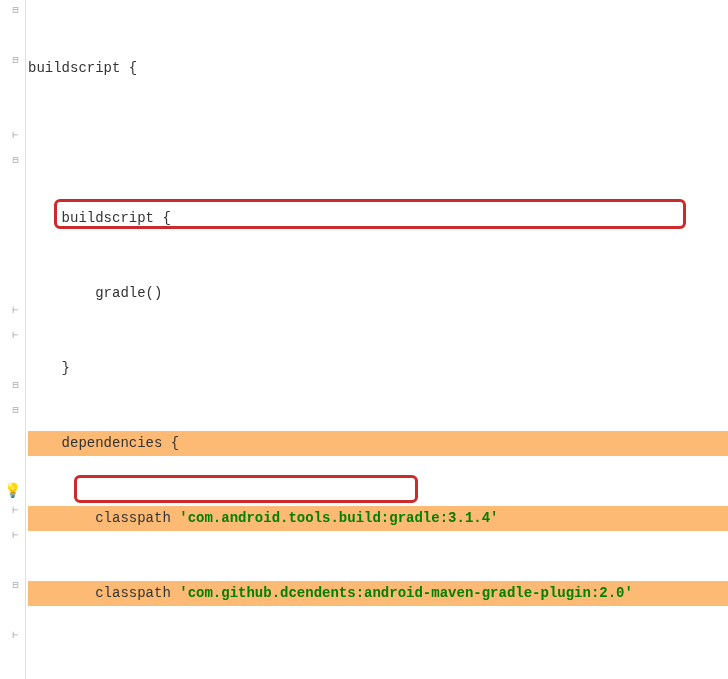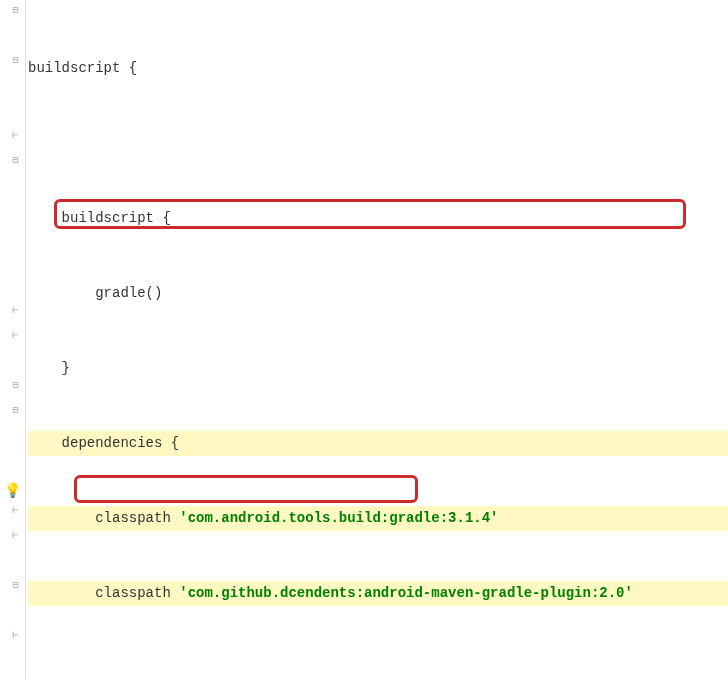--- a/index.html
+++ b/index.html
@@ -47,21 +47,21 @@
     padding: 6px 0 0 2px;
     position: relative;
     line-height: 25px;
     white-space: pre;
     color: #333;
   }
   .line { height: 25px; position: relative; }
   .str-green { color: #008000; font-weight: bold; }
   .plain { color: #333; }
   .hl-yellow {
-    background: #fef9c3;
+    background: #fdba74;
   }
   .redbox {
     position: absolute;
     border: 3px solid #cc2b2b;
     border-radius: 6px;
     pointer-events: none;
   }
 </style>
 </head>
 <body>

